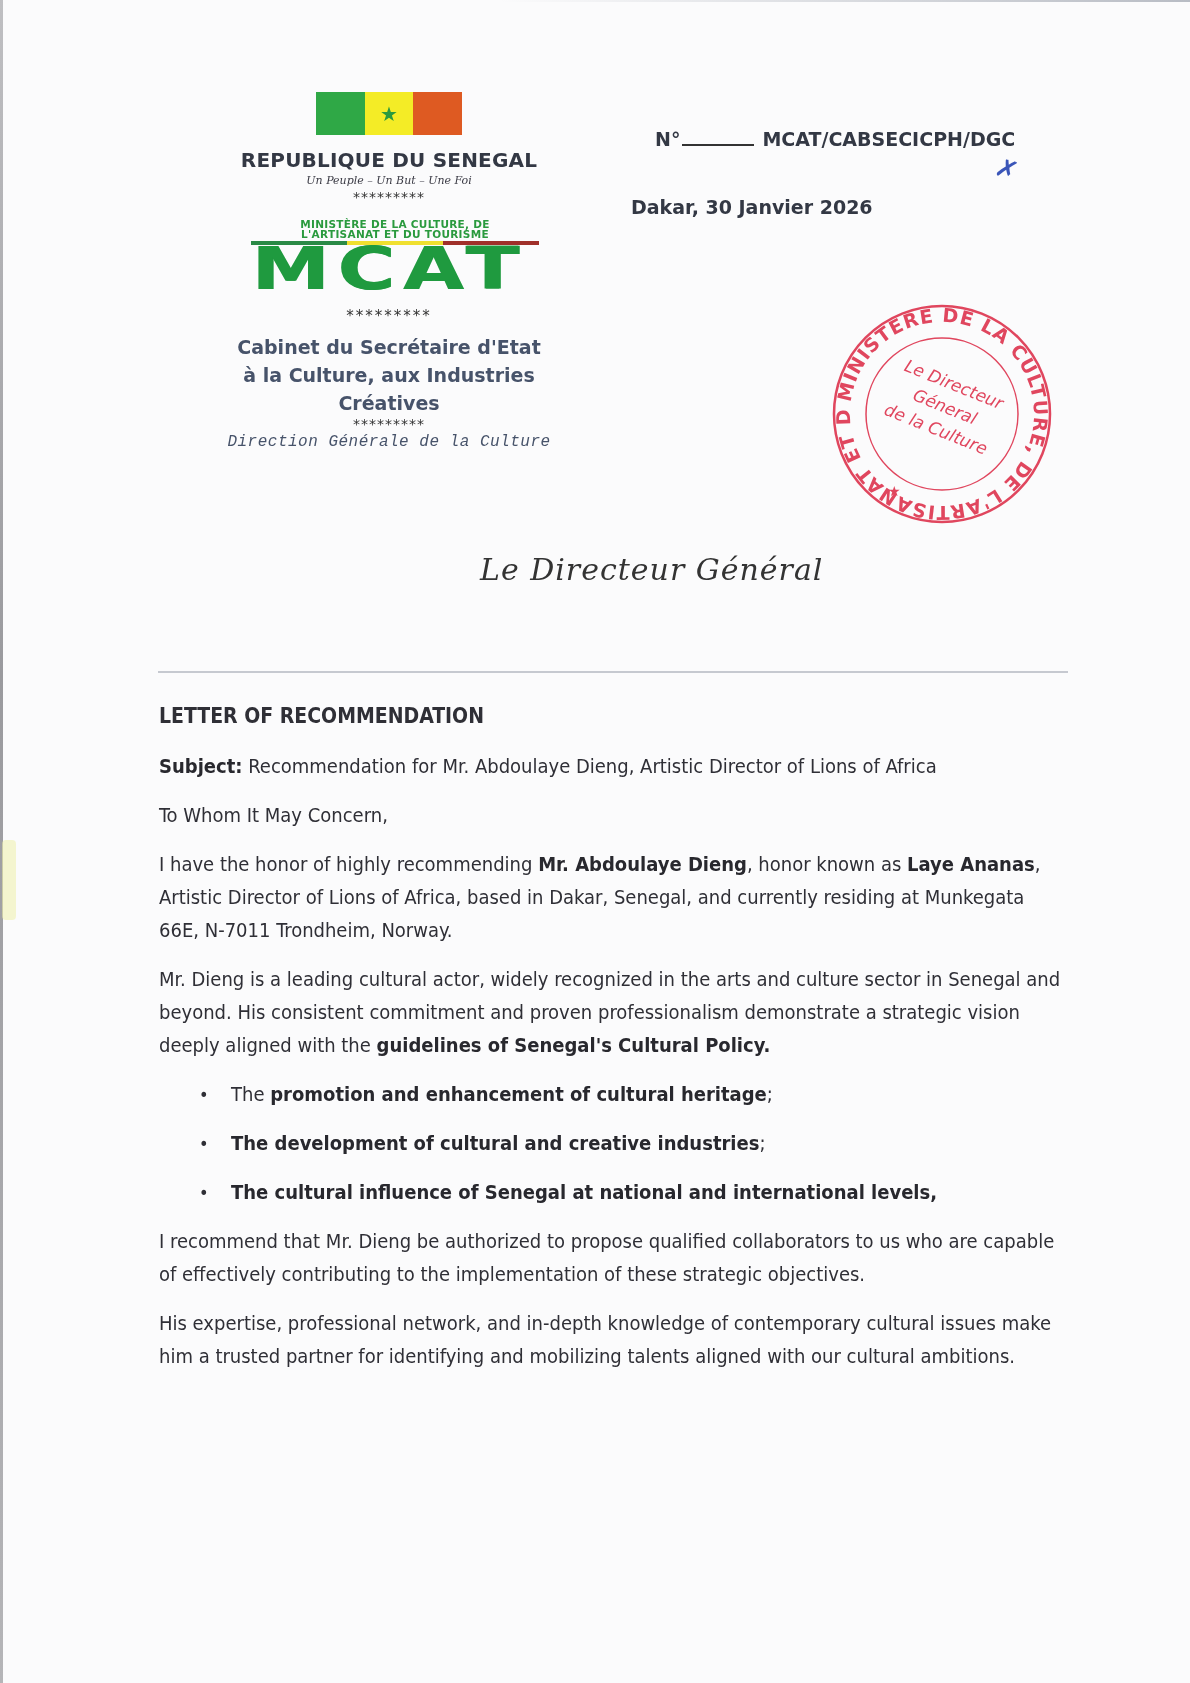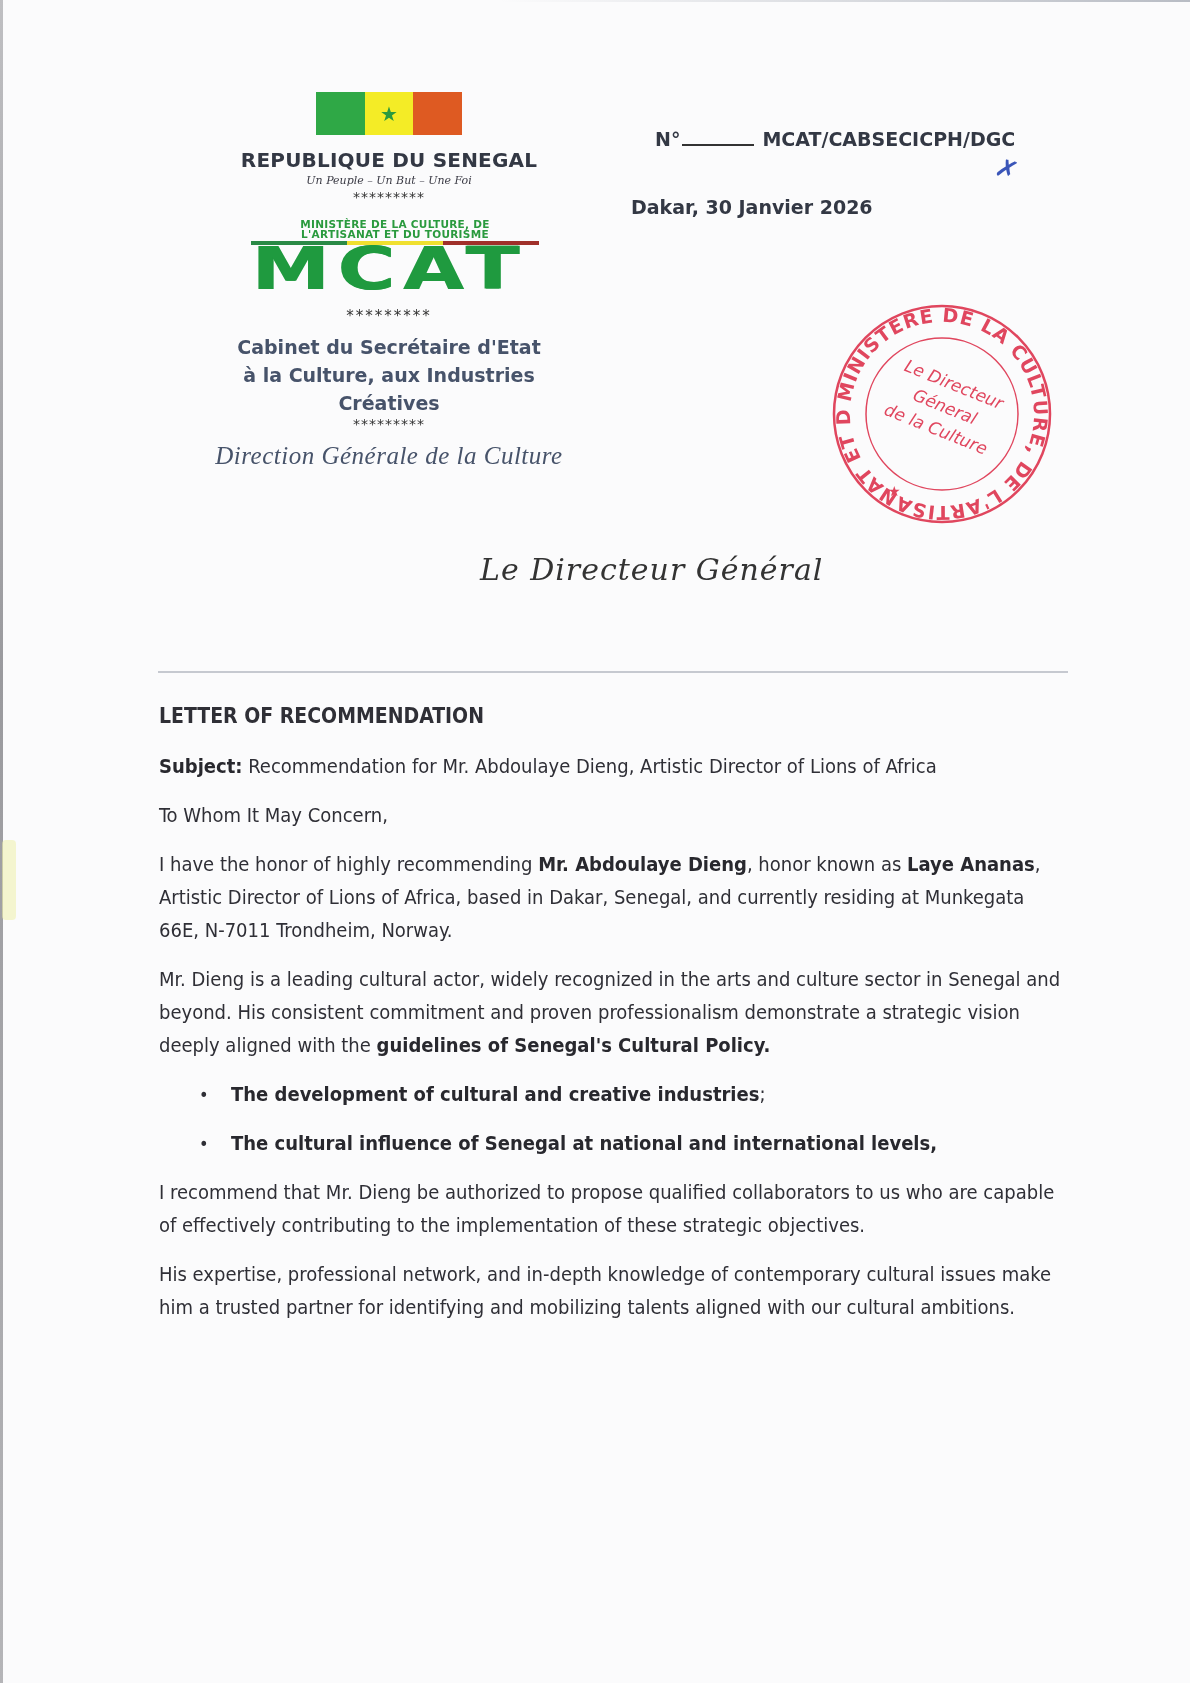--- a/index.html
+++ b/index.html
@@ -62,22 +62,22 @@
     transform: scaleX(1.35); transform-origin: center;
     text-shadow: 1px 0 0 #1f9a3f;
   }
   .stars2 { margin-top: 16px; font-size: 15px; letter-spacing: 2px; color: #333; }
   .cabinet {
     margin-top: 8px; font-weight: bold; font-size: 19px; line-height: 28px;
     color: #47536a;
   }
   .stars3 { font-size: 14px; letter-spacing: 1px; color: #333; line-height: 14px; }
   .direction {
-    margin-top: 11px; font-family: Liberation Serif, serif; font-style: italic;
-    font-size: 25px; color: #47536a; letter-spacing: 0.5px;
+    margin-top: 2px; font-family: Liberation Mono, monospace; font-style: italic;
+    font-size: 16px; color: #47536a; letter-spacing: 0.5px;
   }
 
   
   .ref {
     position: absolute; left: 655px; top: 128px; font-weight: bold; font-size: 19px;
     color: #333844;
   }
   .ref .blank { display: inline-block; width: 72px; border-bottom: 2px solid #333; margin: 0 8px 0 2px; }
   .ref-mark {
     position: absolute; left: 996px; top: 154px; color: #3a55b8; font-size: 26px;
@@ -186,18 +186,19 @@
 
 <div class="divider"></div>
 
 <div class="content">
   <p class="letter-title">LETTER OF RECOMMENDATION</p>
   <p><b>Subject:</b><span> Recommendation for Mr. Abdoulaye Dieng, Artistic Director of Lions of Africa</span></p>
   <p>To Whom It May Concern,</p>
   <p><span>I have the honor of highly recommending </span><b>Mr. Abdoulaye Dieng</b><span>, honor known as </span><b>Laye Ananas</b><span>, Artistic Director of Lions of Africa, based in Dakar, Senegal, and currently residing at Munkegata 66E, N-7011 Trondheim, Norway.</span></p>
   <p><span>Mr. Dieng is a leading cultural actor, widely recognized in the arts and culture sector in Senegal and beyond. His consistent commitment and proven professionalism demonstrate a strategic vision deeply aligned with the </span><b>guidelines of Senegal's Cultural Policy.</b></p>
   <ul class="bullets">
+    <li><span>The </span><b>promotion and enhancement of cultural heritage</b><span>;</span></li>
     <li><span></span><b>The development of cultural and creative industries</b><span>;</span></li>
     <li><span></span><b>The cultural influence of Senegal at national and international levels,</b><span></span></li>
   </ul>
   <p>I recommend that Mr. Dieng be authorized to propose qualified collaborators to us who are capable of effectively contributing to the implementation of these strategic objectives.</p>
   <p>His expertise, professional network, and in-depth knowledge of contemporary cultural issues make him a trusted partner for identifying and mobilizing talents aligned with our cultural ambitions.</p>
 </div>
 
 </body></html>

